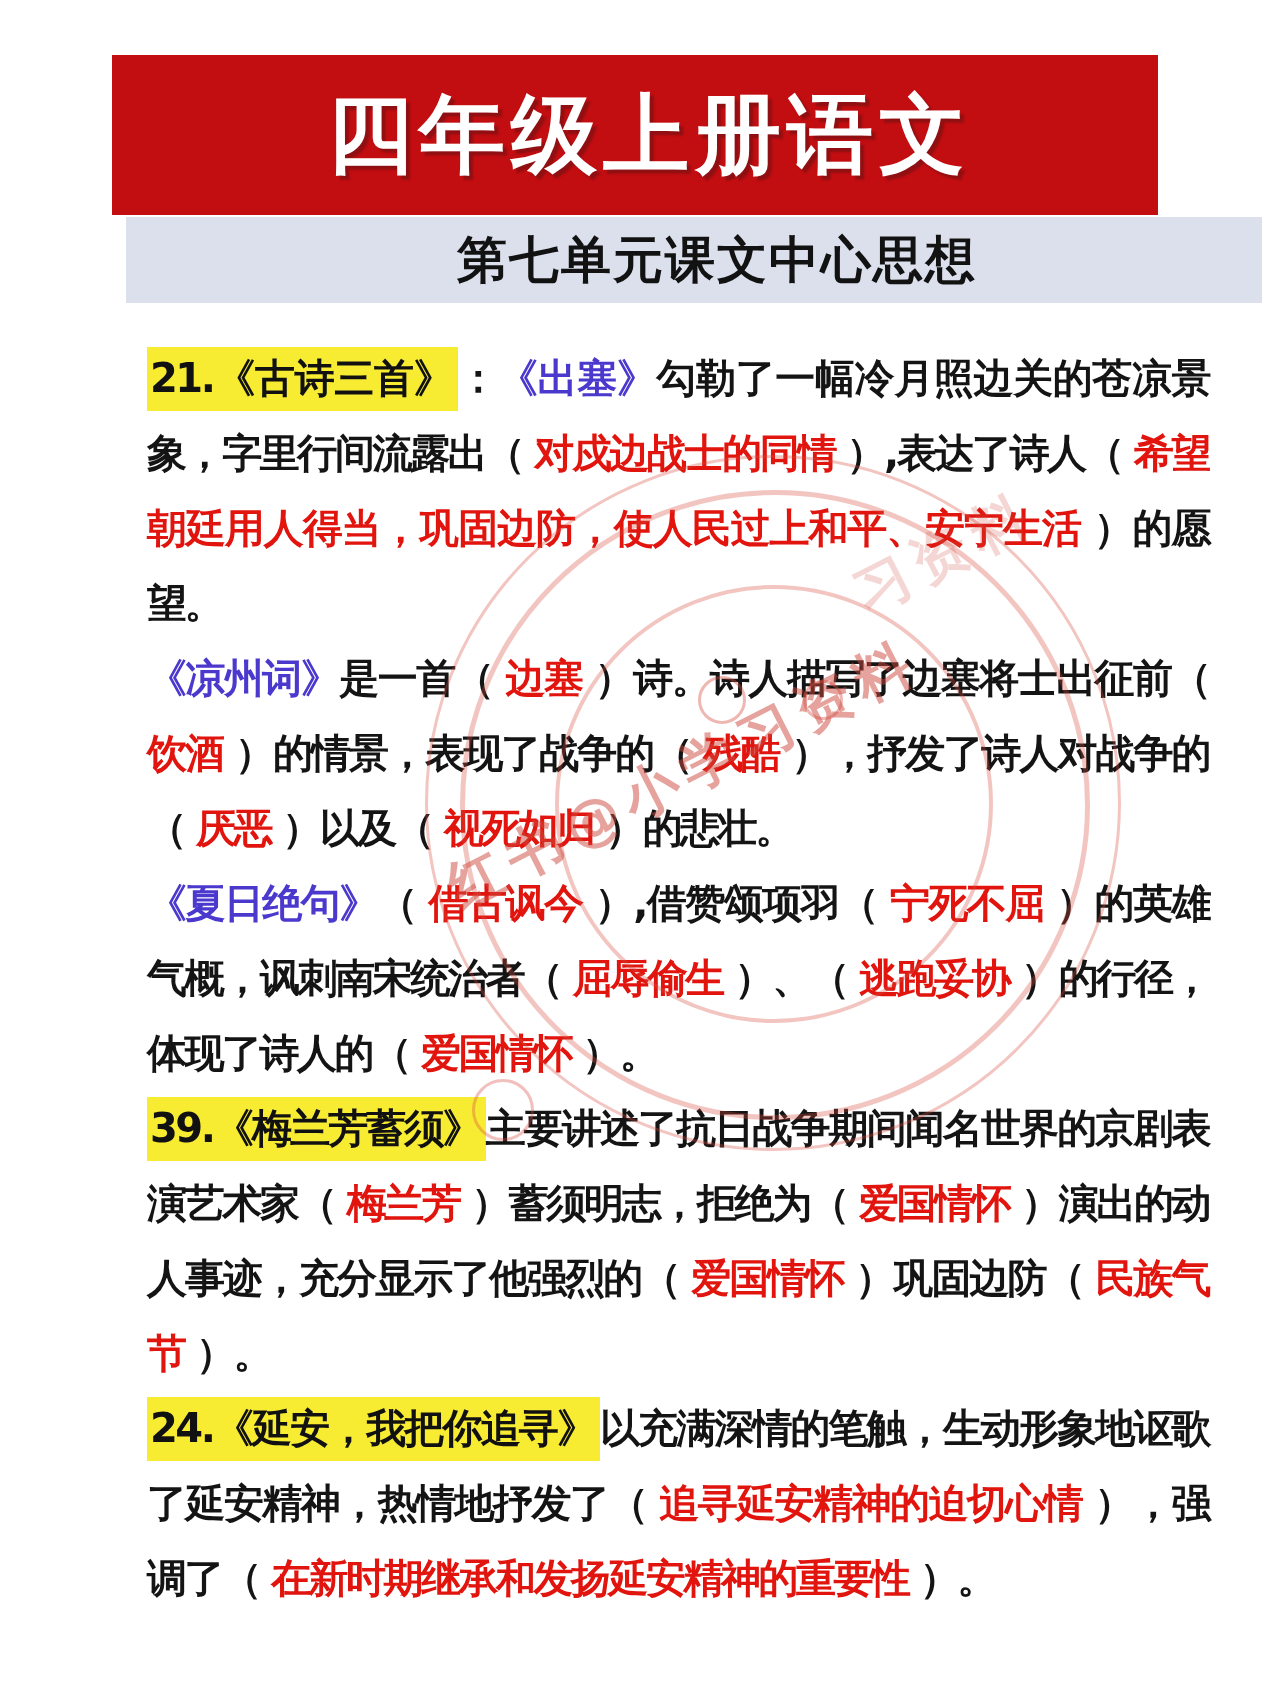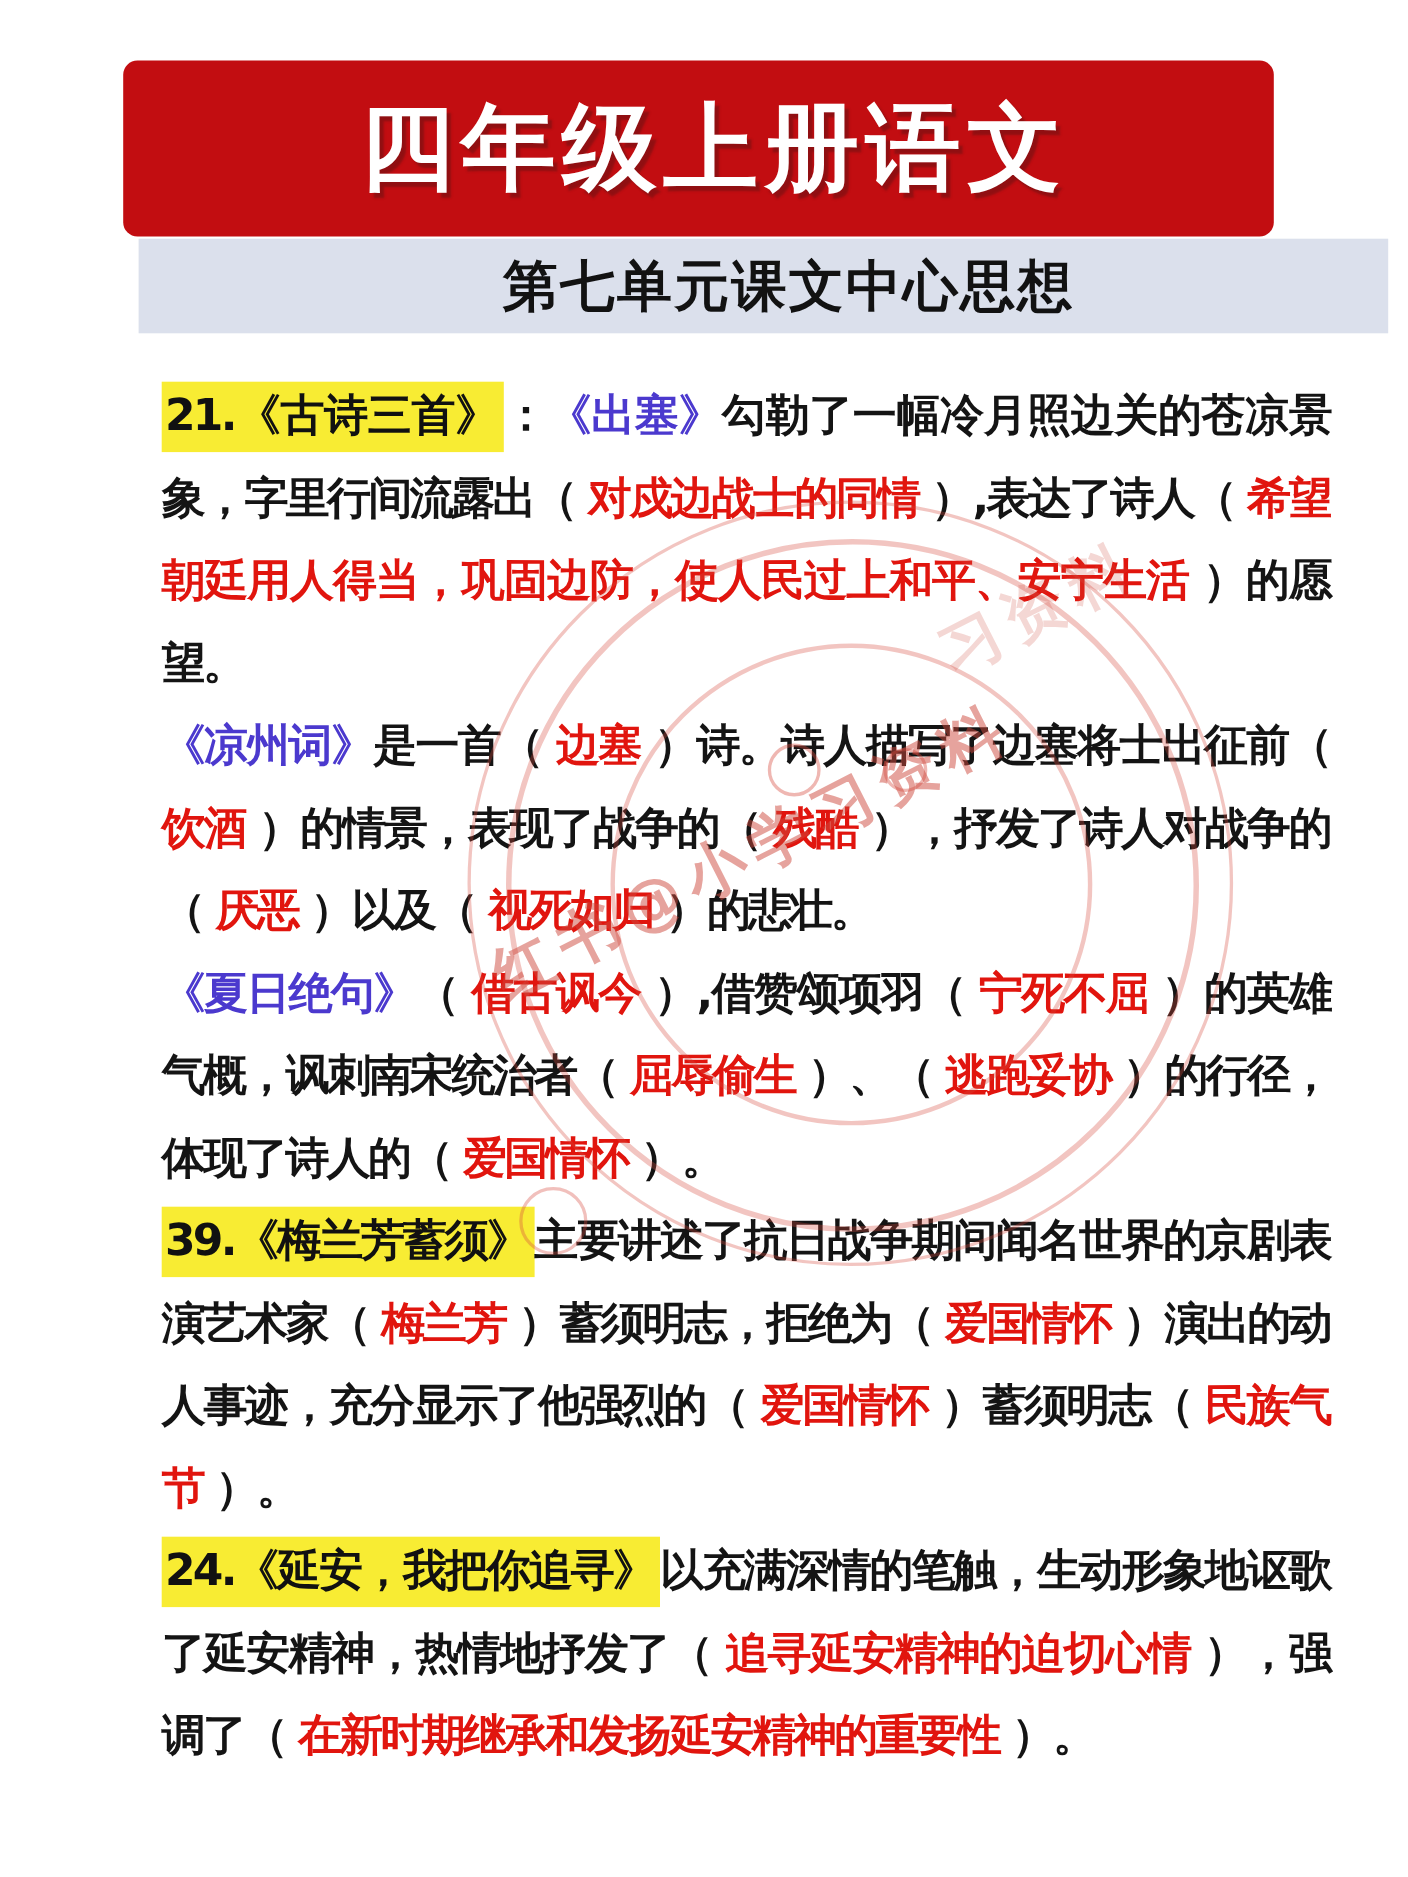--- a/index.html
+++ b/index.html
@@ -8,21 +8,20 @@
     font-family:"DejaVu Sans","Liberation Sans",sans-serif;
   }
   
   .banner{
     position:absolute;left:112px;top:55px;width:1046px;height:160px;
     background:#C20D11;color:#ffffff;
     display:flex;align-items:center;justify-content:center;
     font-size:86px;font-weight:900;letter-spacing:6px;padding-left:28px;box-sizing:border-box;
     text-shadow:4px 4px 2px rgba(70,20,20,0.40);
     white-space:nowrap;
-    border-radius:13px;
   }
   .subbanner{
     position:absolute;left:126px;top:217px;width:1136px;height:86px;
     background:#DBE0EC;color:#121212;
     display:flex;align-items:center;justify-content:center;
     font-size:50px;font-weight:900;letter-spacing:2px;padding-left:46px;box-sizing:border-box;
     white-space:nowrap;
   }
   
   .content{
@@ -67,21 +66,21 @@
   </div>
 
   <div class="subbanner">
     <span>第七单元课文中心思想</span>
   </div>
 
   <div class="content">
       <p><span class="hl">21.《古诗三首》</span><span class="plain">：</span><span class="blue">《出塞》</span><span class="plain">勾勒了一幅冷月照边关的苍凉景象，字里行间流露出（ </span><span class="red">对戍边战士的同情</span><span class="plain"> ）,表达了诗人（ </span><span class="red">希望朝廷用人得当，巩固边防，使人民过上和平、安宁生活</span><span class="plain"> ）的愿望。</span></p>
       <p><span class="blue">《凉州词》</span><span class="plain">是一首（ </span><span class="red">边塞</span><span class="plain"> ）诗。诗人描写了边塞将士出征前（ </span><span class="red">饮酒</span><span class="plain"> ）的情景，表现了战争的（ </span><span class="red">残酷</span><span class="plain"> ），抒发了诗人对战争的（ </span><span class="red">厌恶</span><span class="plain"> ）以及（ </span><span class="red">视死如归</span><span class="plain"> ）的悲壮。</span></p>
       <p><span class="blue">《夏日绝句》</span><span class="plain">（ </span><span class="red">借古讽今</span><span class="plain"> ）,借赞颂项羽（ </span><span class="red">宁死不屈</span><span class="plain"> ）的英雄气概，讽刺南宋统治者（ </span><span class="red">屈辱偷生</span><span class="plain"> ）、（ </span><span class="red">逃跑妥协</span><span class="plain"> ）的行径，体现了诗人的（ </span><span class="red">爱国情怀</span><span class="plain"> ）。</span></p>
-      <p><span class="hl">39.《梅兰芳蓄须》</span><span class="plain">主要讲述了抗日战争期间闻名世界的京剧表演艺术家（ </span><span class="red">梅兰芳</span><span class="plain"> ）蓄须明志，拒绝为（ </span><span class="red">爱国情怀</span><span class="plain"> ）演出的动人事迹，充分显示了他强烈的（ </span><span class="red">爱国情怀</span><span class="plain"> ）蓄须明志（ </span><span class="red">民族气节</span><span class="plain"> ）。</span></p>
+      <p><span class="hl">39.《梅兰芳蓄须》</span><span class="plain">主要讲述了抗日战争期间闻名世界的京剧表演艺术家（ </span><span class="red">梅兰芳</span><span class="plain"> ）蓄须明志，拒绝为（ </span><span class="red">爱国情怀</span><span class="plain"> ）演出的动人事迹，充分显示了他强烈的（ </span><span class="red">爱国情怀</span><span class="plain"> ）巩固边防（ </span><span class="red">民族气节</span><span class="plain"> ）。</span></p>
       <p><span class="hl">24.《延安，我把你追寻》</span><span class="plain">以充满深情的笔触，生动形象地讴歌了延安精神，热情地抒发了（ </span><span class="red">追寻延安精神的迫切心情</span><span class="plain"> ），强调了（ </span><span class="red">在新时期继承和发扬延安精神的重要性</span><span class="plain"> ）。</span></p>
     </div>
 
   <div class="wm">
     <div class="circ c-outer"></div>
     <div class="circ c-mid"></div>
     <div class="circ c-inner"></div>
     <div class="circ c-dot1"></div>
     <div class="circ c-dot2"></div>
     <div class="circ c-dot3"></div>

